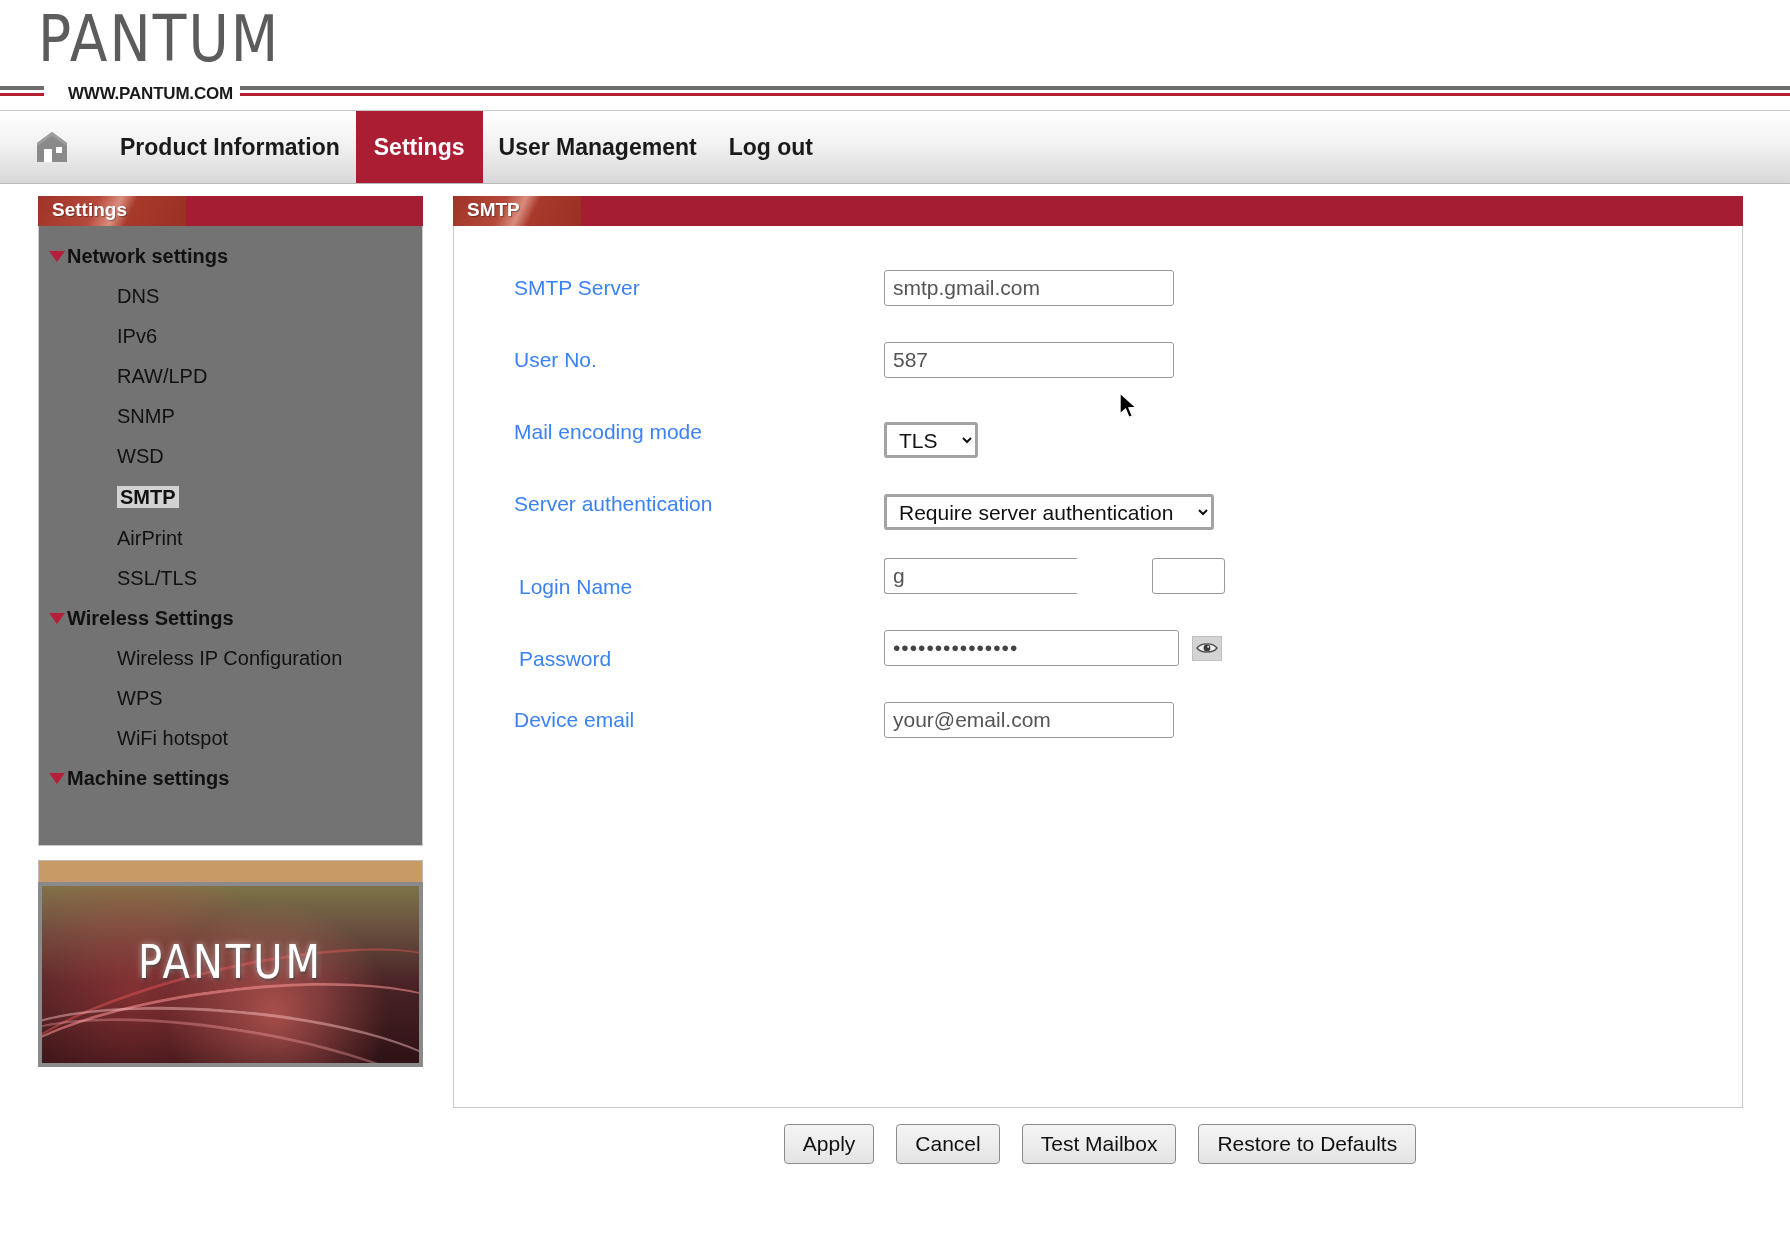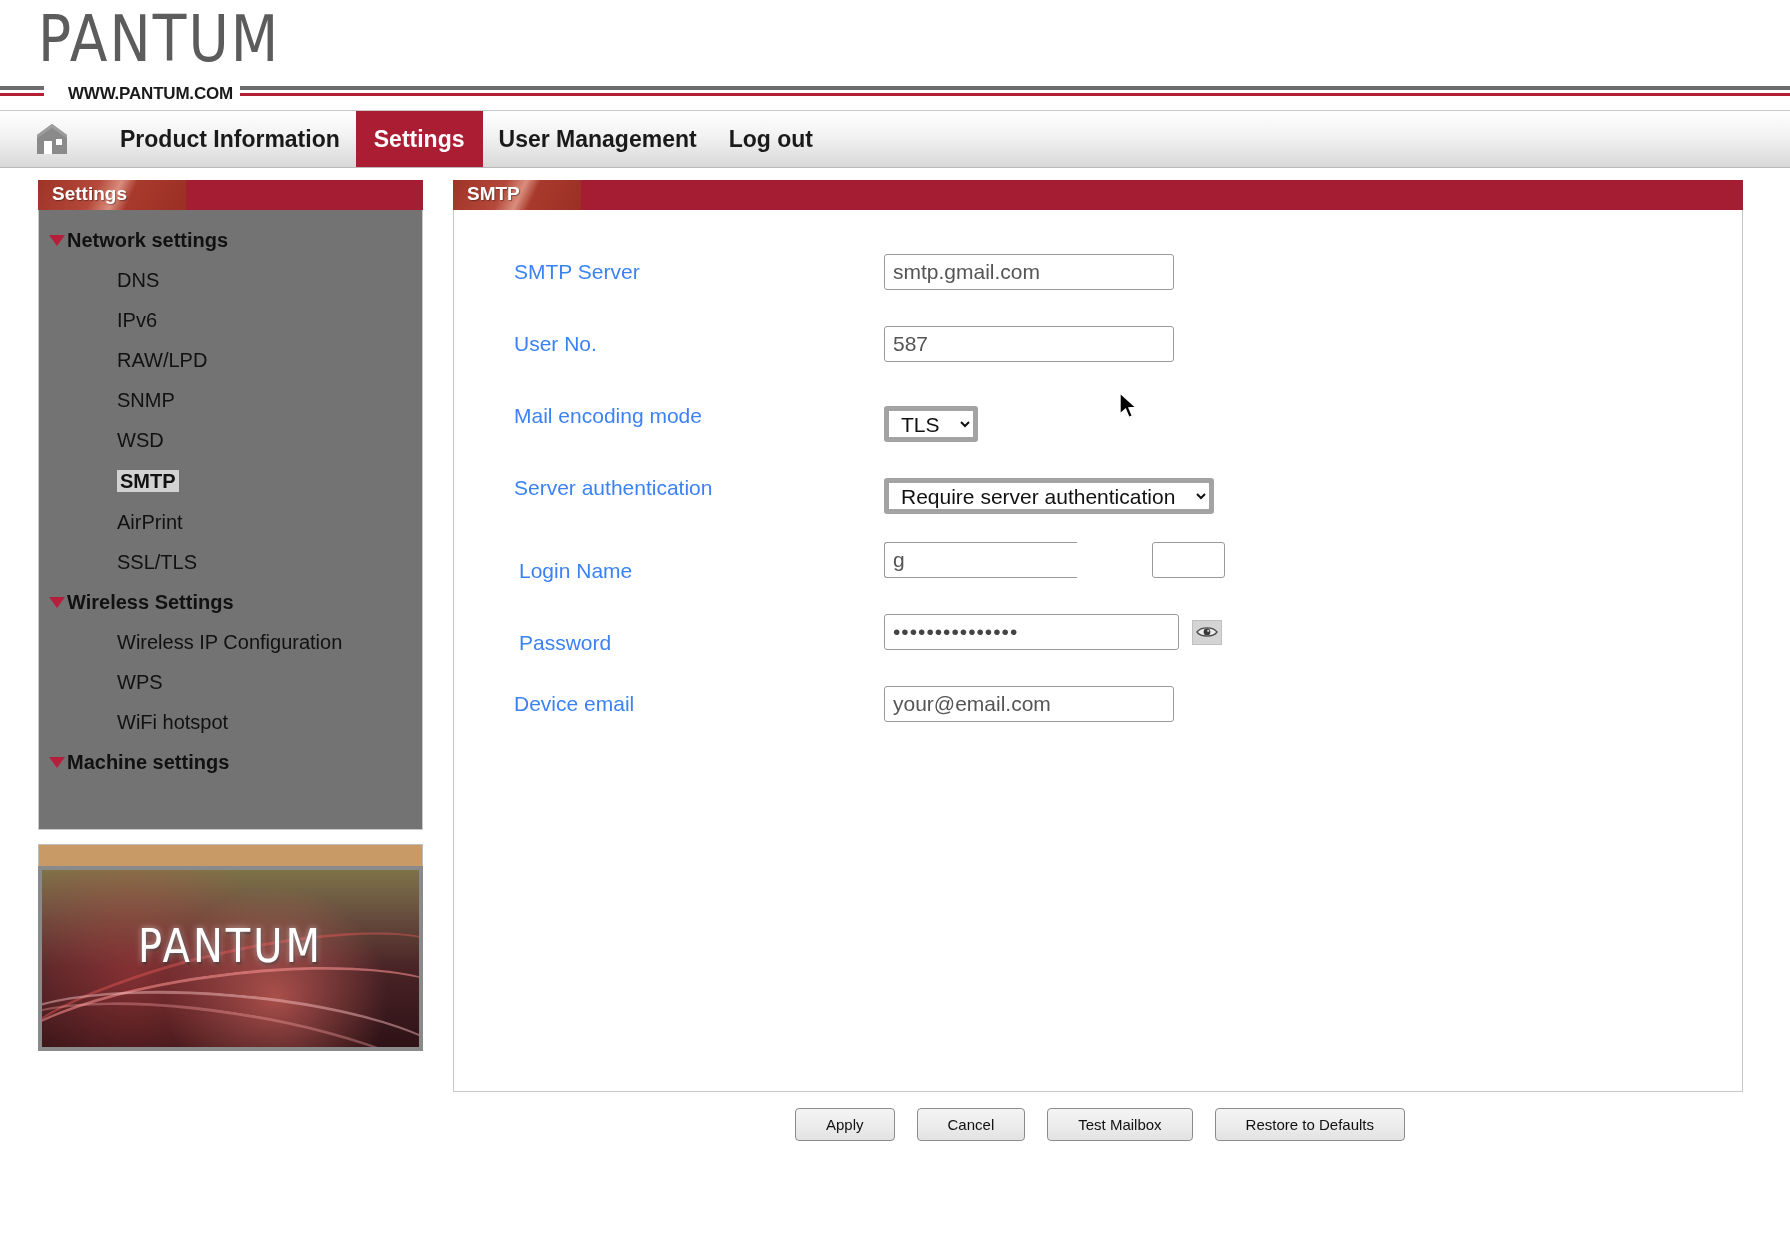--- a/index.html
+++ b/index.html
@@ -51,21 +51,21 @@
     color: #1a1a1a;
     background: #ffffff;
     padding: 0 6px;
     z-index: 3;
     font-family: "Liberation Sans", sans-serif;
   }
 
   
   .navbar {
     position: relative;
-    height: 58px;
+    height: 74px;
     background: linear-gradient(to bottom, #ffffff 0%, #f2f2f2 45%, #d8d8d8 100%);
     border-top: 1px solid #c9c9c9;
     border-bottom: 1px solid #b9b9b9;
     display: flex;
     align-items: stretch;
   }
   .nav-home {
     width: 104px;
     display: flex;
     align-items: center;
@@ -238,21 +238,21 @@
   input.txt.pw { width: 295px; color: #444; letter-spacing: 1px; }
   input.txt.login-a { width: 193px; border-right: none; border-radius: 3px 0 0 3px; }
   .login-gap { width: 75px; height: 36px; background: #ffffff; }
   input.txt.login-b { width: 73px; border-radius: 3px; }
 
   select.sel {
     font-family: "Liberation Sans", sans-serif;
     font-size: 21px;
     color: #111111;
     height: 36px;
-    border: 5px solid #a3a3a3;
+    border: 3px solid #a3a3a3;
     border-radius: 3px;
     background: #ffffff;
     padding: 0 6px 0 8px;
     outline: none;
     margin-top: 16px;
   }
   select.sel.small { width: 94px; }
   select.sel.wide { width: 330px; }
 
   .eye-btn {
@@ -268,26 +268,26 @@
   .footer {
     margin-left: 455px;
     width: 1290px;
     display: flex;
     justify-content: center;
     gap: 22px;
     padding-top: 16px;
   }
   .btn {
     font-family: "Liberation Sans", sans-serif;
-    font-size: 15px;
+    font-size: 21px;
     color: #111111;
     background: linear-gradient(to bottom, #f4f4f4 0%, #ececec 55%, #e2e2e2 100%);
     border: 1px solid #8c8c8c;
     border-radius: 4px;
-    padding: 7px 30px;
+    padding: 7px 18px;
     cursor: pointer;
     white-space: nowrap;
   }
 
   
   .cursor {
     position: absolute;
     left: 1118px; top: 392px;
     z-index: 50;
     pointer-events: none;

